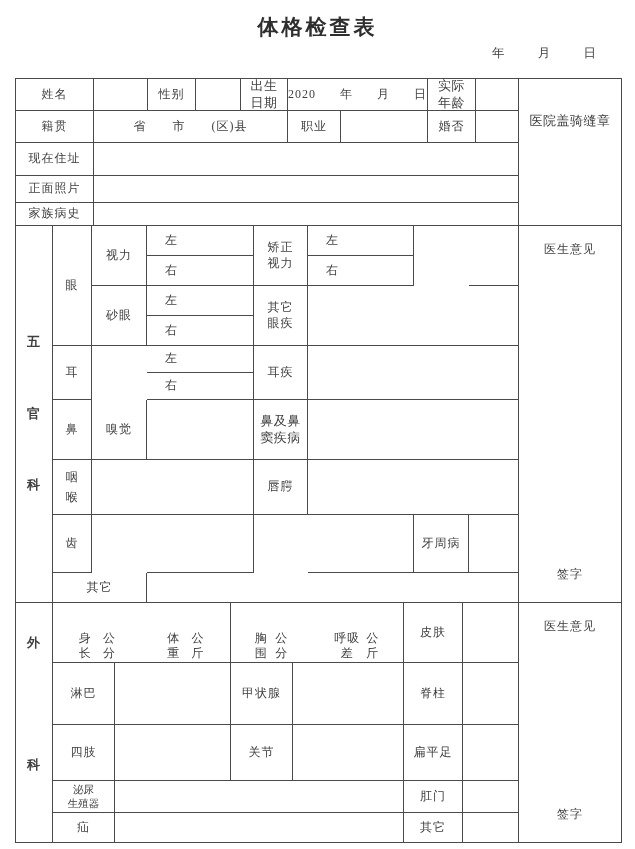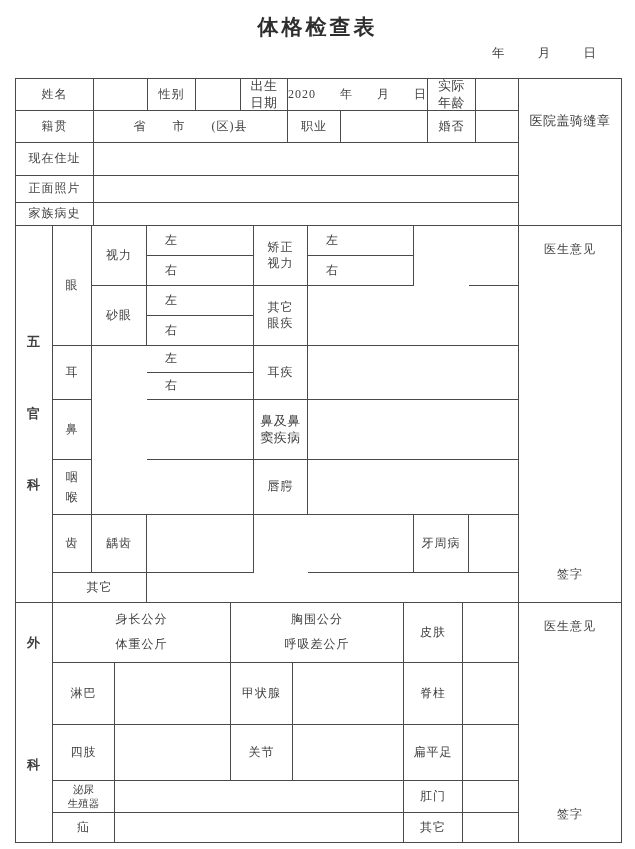--- a/index.html
+++ b/index.html
@@ -38,21 +38,21 @@
   .ws20{word-spacing:20px;}
   .ws22{word-spacing:22px;}
   .stack1{width:1.05em;word-break:break-all;line-height:1.7;}
   .vsec{flex-direction:column;justify-content:center;font-size:13px;font-weight:600;}
   .vsec-ent{gap:55px;}
   .vsec-sur{justify-content:flex-start;padding-top:32px;gap:105px;}
   .rightcol{flex-direction:column;justify-content:space-between;padding:16px 0 15px;}
   .rightcol .sig{padding-bottom:4px;}
   .photo{flex-direction:column;justify-content:space-between;padding:34px 0 11px;}
   .photo .note{line-height:1.75;}
-  .mcell{flex-direction:column;justify-content:space-evenly;align-items:center;}
+  .mcell{justify-content:space-evenly;align-items:flex-end;}
   .mrow{display:flex;justify-content:space-between;padding:0 20px;}
 </style>
 </head>
 <body>
 
 <div class="form">
 
   <div class="title">体格检查表</div>
 
   <div class="hdr-date">
@@ -125,36 +125,36 @@
     </div>
     <div class="cell" style="left:292px;top:207px;width:211px;height:60px"></div>
 
     <div class="cell" style="left:37px;top:267px;width:39px;height:54px">耳</div>
     <div class="cell al" style="left:131px;top:267px;width:107px;height:27px">左</div>
     <div class="cell al" style="left:131px;top:294px;width:107px;height:27px">右</div>
     <div class="cell" style="left:238px;top:267px;width:54px;height:54px">耳疾</div>
     <div class="cell" style="left:292px;top:267px;width:211px;height:54px"></div>
 
     <div class="cell" style="left:37px;top:321px;width:39px;height:60px">鼻</div>
+    <div class="cell" style="left:76px;top:321px;width:55px;height:60px">嗅觉</div>
     <div class="cell" style="left:131px;top:321px;width:107px;height:60px"></div>
     <div class="cell two sm" style="left:238px;top:321px;width:54px;height:60px">
       <span>鼻及鼻</span>
       <span>窦疾病</span>
     </div>
     <div class="cell" style="left:292px;top:321px;width:211px;height:60px"></div>
 
     <div class="cell" style="left:37px;top:381px;width:39px;height:55px">
       <span class="stack1">咽喉</span>
     </div>
     <div class="cell" style="left:76px;top:381px;width:162px;height:55px"></div>
     <div class="cell" style="left:238px;top:381px;width:54px;height:55px">唇腭</div>
     <div class="cell" style="left:292px;top:381px;width:211px;height:55px"></div>
 
     <div class="cell" style="left:37px;top:436px;width:39px;height:58px">齿</div>
-    <div class="cell" style="left:76px;top:436px;width:55px;height:58px">龋齿</div>
     <div class="cell" style="left:131px;top:436px;width:107px;height:58px"></div>
     <div class="cell" style="left:292px;top:436px;width:106px;height:58px"></div>
     <div class="cell" style="left:398px;top:436px;width:55px;height:58px">牙周病</div>
     <div class="cell" style="left:453px;top:436px;width:50px;height:58px"></div>
 
     <div class="cell" style="left:37px;top:494px;width:94px;height:30px">其它</div>
     <div class="cell" style="left:131px;top:494px;width:372px;height:30px"></div>
 
     <div class="cell rightcol" style="left:503px;top:147px;width:103px;height:377px">
       <span>医生意见</span>

